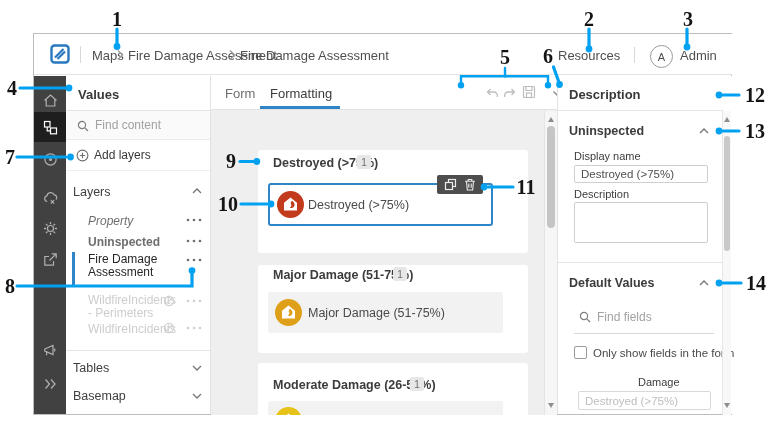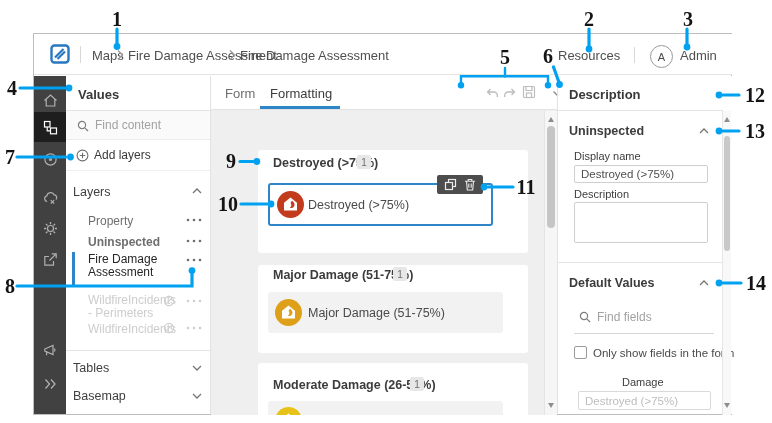--- a/index.html
+++ b/index.html
@@ -115,21 +115,21 @@
           <path d="M7.8 7.8 L11 11" stroke="#7d7d7d" stroke-width="1.2"></path>
         </svg>
       <input class="ghostinput" style="left: 29px; top: 4px; width: 108px; height: 20px;" placeholder="Find content">
     </div>
 
     <div class="txt section-head" style="left:7px;top:104px;height:24px;">Layers</div>
     <svg class="abs" style="left:126px;top:112px;" width="10" height="6" viewBox="0 0 10 6">
         <path d="M1 5 L5 1 L9 5" stroke="#757575" stroke-width="1.3" fill="none"></path>
       </svg>
 
-    <div class="txt layer-item" style="left:22px;top:134px;height:22px;">Property</div>
+    <div class="txt layer-item" style="left:22px;top:134px;height:22px;font-style:italic;">Property</div>
     <svg class="abs" style="left:120px;top:142px;" width="16" height="4" viewBox="0 0 16 4">
         <circle cx="2" cy="2" r="1.3" fill="#6e6e6e"></circle>
         <circle cx="8" cy="2" r="1.3" fill="#6e6e6e"></circle>
         <circle cx="14" cy="2" r="1.3" fill="#6e6e6e"></circle>
       </svg>
 
     <div class="txt layer-item" style="left:22px;top:155px;height:22px;font-weight:bold;">Uninspected</div>
     <svg class="abs" style="left:120px;top:163px;" width="16" height="4" viewBox="0 0 16 4">
         <circle cx="2" cy="2" r="1.3" fill="#6e6e6e"></circle>
         <circle cx="8" cy="2" r="1.3" fill="#6e6e6e"></circle>
@@ -281,21 +281,21 @@
     <svg class="abs" style="left:21px;top:235px;" width="12" height="12" viewBox="0 0 12 12">
         <circle cx="5" cy="5" r="3.6" stroke="#7d7d7d" stroke-width="1.2" fill="none"></circle>
         <path d="M7.8 7.8 L11 11" stroke="#7d7d7d" stroke-width="1.2"></path>
       </svg>
     <input class="ghostinput" style="left: 39px; top: 232px; width: 106px; height: 18px;" placeholder="Find fields">
     <div class="hline" style="left:16px;top:257px;width:140px;background:#d8d8d8;"></div>
 
     <div class="abs" style="left:16px;top:270px;width:13px;height:13px;border:1px solid #9b9b9b;border-radius:2px;background:#fff;box-sizing:border-box;"></div>
     <div class="txt" style="left:35px;top:268px;height:17px;font-size:11.5px;color:#4a4a4a;">Only show fields in the form</div>
 
-    <div class="txt small-label" style="left:20px;top:298px;height:16px;padding-left:44px;">Damage</div>
+    <div class="txt small-label" style="left:36px;top:298px;height:16px;padding-left:44px;">Damage</div>
     <input class="inputbox" style="left: 20px; top: 315px; width: 133px; height: 19px; color: rgb(189, 189, 189); border-color: rgb(217, 217, 217);" value="Destroyed (&gt;75%)">
   </div>
 
   <div class="abs" style="left:722px;top:111px;width:9px;height:304px;background:#f8f8f8;border-left:1px solid #e7e7e7;box-sizing:border-box;">
     <div class="arrow-up abs" style="left:1px;top:6px;"></div>
     <div class="abs" style="left:1px;top:25px;width:6px;height:115px;background:#c9c9c9;border-radius:3px;"></div>
     <div class="arrow-dn abs" style="left:1px;top:292px;"></div>
   </div>
 
   <svg id="overlay" width="772" height="423" viewBox="0 0 772 423">

